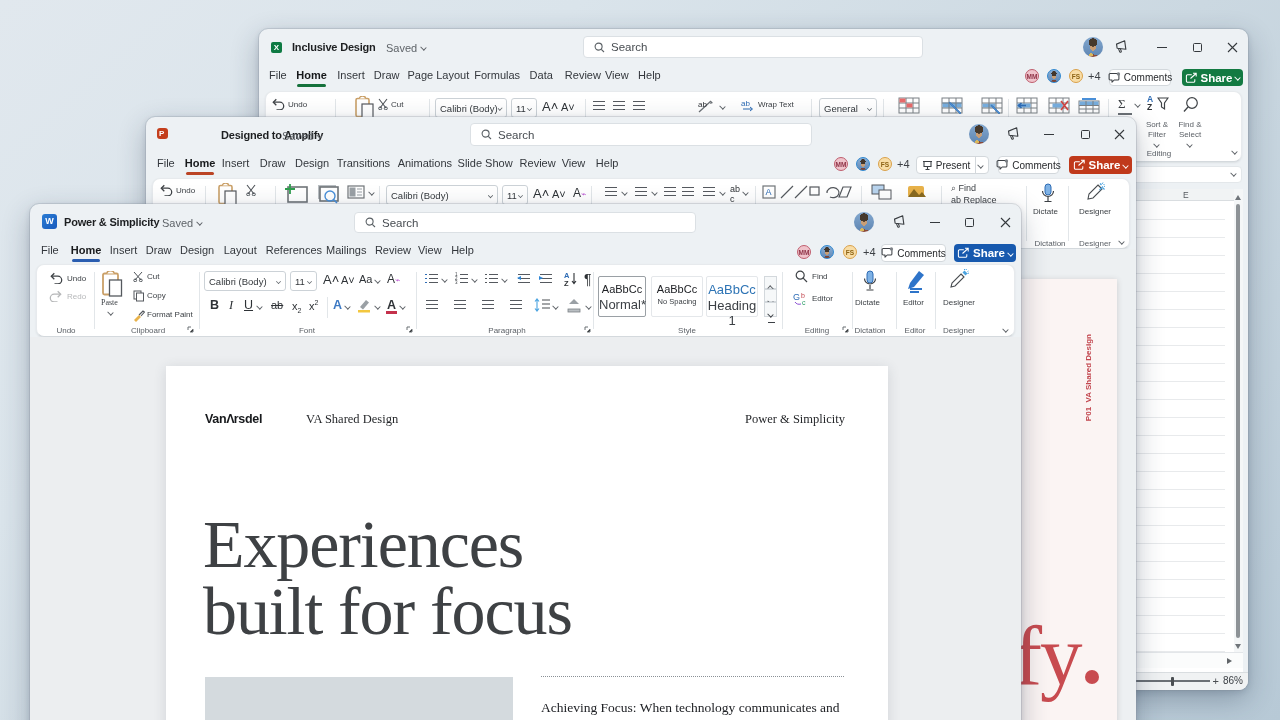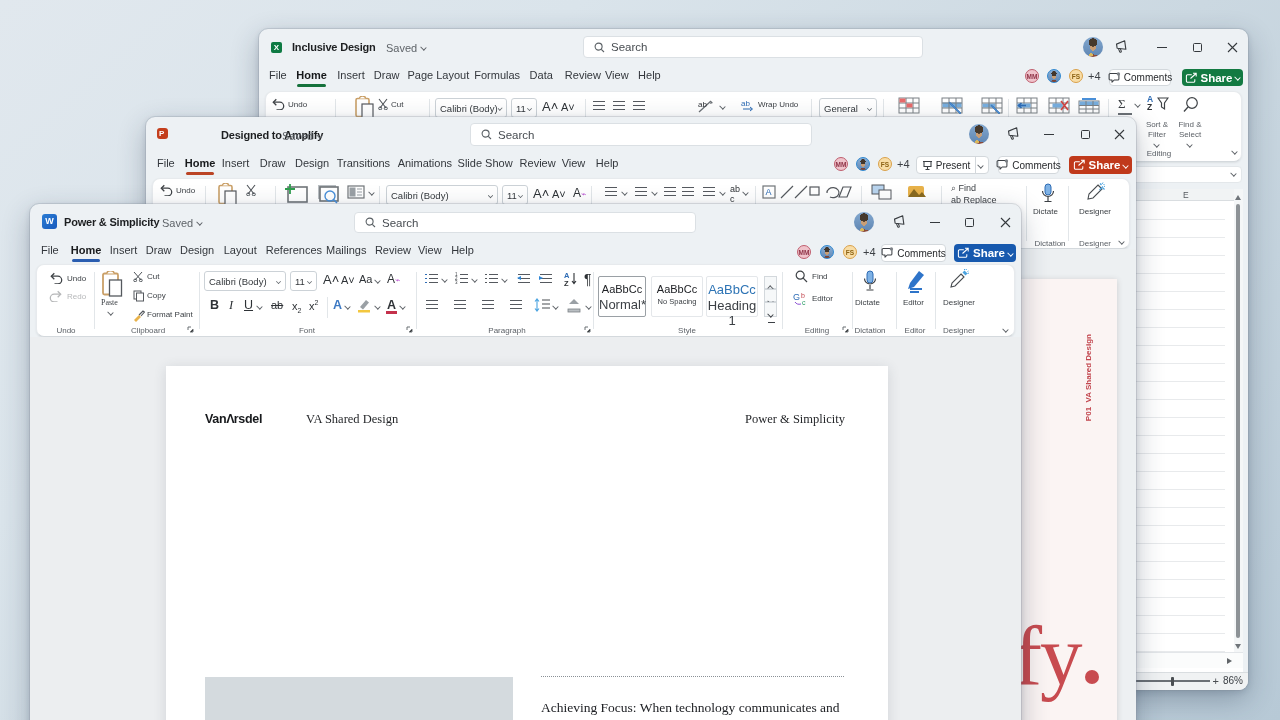--- a/index.html
+++ b/index.html
@@ -131,21 +131,21 @@
   <svg class="abs" style="left:432px;top:7px;" width="16" height="14" viewBox="0 0 16 14">
           <path d="M1 13 L13 2" stroke="#6b7075" stroke-width="1.3"></path>
           <path d="M13 2 l2 2 -3 1 Z" fill="#6b7075"></path>
           <text x="0" y="8" font-size="8" fill="#2e3236">ab</text>
         </svg>
   <span class="cv abs" style="left:454px;top:12px;"></span>
   <svg class="abs" style="left:475px;top:6px;" width="14" height="14" viewBox="0 0 14 14">
           <text x="0" y="8" font-size="8" fill="#2e6cb5">ab</text>
           <path d="M2 11 h9 M9 9 l2.5 2 L9 13" fill="none" stroke="#2e6cb5" stroke-width="1"></path>
         </svg>
-  <div class="rsm" style="left:492px;top:8px;">Wrap Undo</div>
+  <div class="rsm" style="left:492px;top:8px;">Wrap Text</div>
   <div class="sep" style="left:545px;"></div>
   <div class="dd" style="left:553px;top:6px;width:58px;height:20px;">General<span class="cv" style="transform:rotate(45deg) scale(.7);"></span></div>
   <div class="sep" style="left:617px;"></div>
   <svg class="abs" style="left:632px;top:5px;" width="22" height="17" viewBox="0 0 22 17">
           <rect x="1" y="1" width="20" height="15" fill="#fff" stroke="#7b8085" stroke-width="1"></rect>
           <path d="M1 6 h20 M1 11 h20 M8 1 v15 M15 1 v15" stroke="#7b8085" stroke-width="1"></path>
           <rect x="1.5" y="1.5" width="6" height="4" fill="#e86a6a"></rect>
           <rect x="8.5" y="6.5" width="6" height="4" fill="#e86a6a"></rect>
         </svg>
   <svg class="abs" style="left:675px;top:5px;" width="22" height="17" viewBox="0 0 22 17">
@@ -594,18 +594,19 @@
   <div class="rsm" style="left:906px;top:33px;">Designer</div>
   <div class="rlbl" style="left:897px;top:61px;width:50px;">Designer</div>
   <span class="cv abs" style="left:966px;top:62px;"></span>
  </div>
 
  <div class="abs" style="left:0;top:133px;right:0;bottom:0;background:#eceef0;"></div>
  <div class="abs" style="left:136px;top:162px;width:722px;bottom:-2px;background:#fff;box-shadow:0 2px 12px rgba(50,60,70,.14);" id="page">
   <div class="abs" style="left:39px;top:46px;font-size:12.5px;font-weight:700;color:#17191c;letter-spacing:-.3px;">Van<span style="letter-spacing:-1px;">Λ</span>rsdel</div>
   <div class="abs" style="left:140px;top:46px;font-family:'Liberation Serif',serif;font-size:12.5px;color:#26282b;">VA Shared Design</div>
   <div class="abs" style="left:505px;top:46px;width:174px;text-align:right;font-family:'Liberation Serif',serif;font-size:12.5px;color:#26282b;">Power &amp; Simplicity</div>
+  <div class="abs" style="left:37px;top:145px;font-family:'Liberation Serif',serif;font-size:68px;line-height:67px;color:#3e4144;letter-spacing:-1.1px;">Experiences<br>built for focus</div>
   <div class="abs" style="left:39px;top:311px;width:308px;height:130px;background:#d4dade;"></div>
   <div class="abs" style="left:375px;top:310px;width:303px;border-top:1.5px dotted #8a9096;"></div>
   <div class="abs" style="left:375px;top:331px;width:302px;font-family:'Liberation Serif',serif;font-size:13.5px;line-height:22px;color:#202226;">Achieving Focus: When technology communicates and flows, people can achieve more with it.</div>
  </div>
 </div>
 
 </div>
 </body></html>

